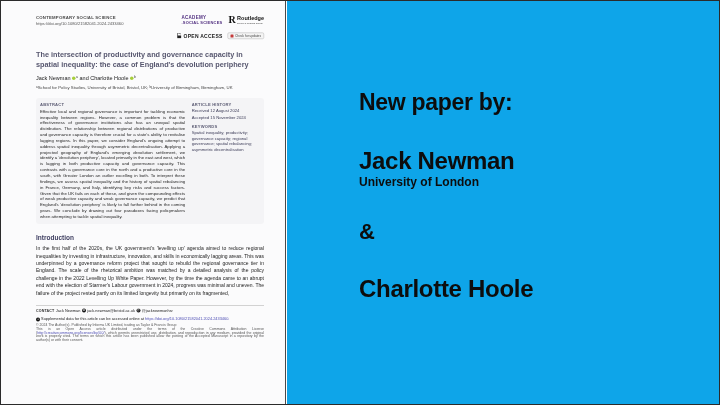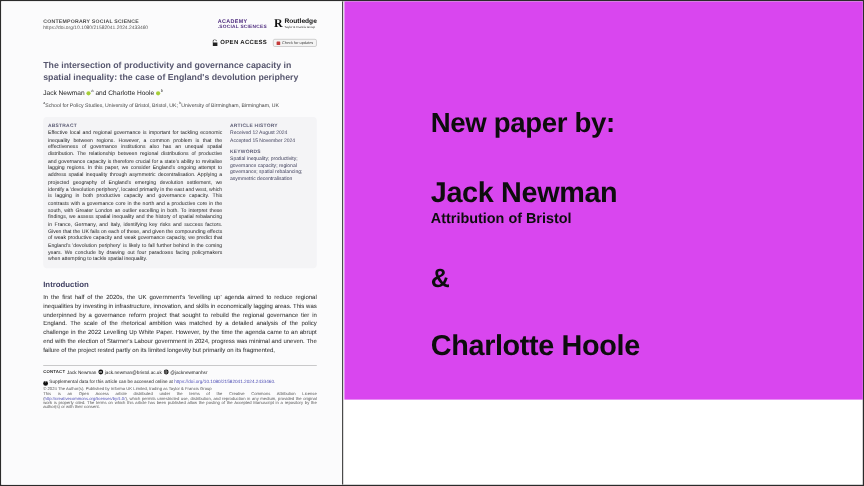--- a/index.html
+++ b/index.html
@@ -49,21 +49,21 @@
   .footer-rule { margin-top:16px; border-top:1px solid #a9a9a9; }
   .foot { margin-top:5px; font-size:7.8px; line-height:1.45; color:#222; }
   .foot-contact { display:flex; align-items:center; gap:3px; flex-wrap:wrap; }
   .contact-label { font-weight:bold; letter-spacing:0.3px; font-size:7.2px; color:#333; }
   .circle-ico { display:inline-flex; align-items:center; justify-content:center; width:8px; height:8px; border-radius:50%; background:#111; color:#fff; font-size:5.5px; line-height:1; }
   .link-purple { color:#4d4db4; }
   .foot-small { font-size:7px; color:#555; margin-top:2px; }
   .foot-license { font-size:7px; color:#555; margin-top:2px; text-align:justify; }
 
   
-  .announce-panel { position:absolute; left:286px; top:0; width:433px; height:332px; background:#d946ef; }
+  .announce-panel { position:absolute; left:286px; top:0; width:433px; height:403px; background:#0ea5e9; }
   .an-line { position:absolute; left:72px; color:#0d0d0d; letter-spacing:-0.3px; white-space:nowrap; }
   .an-heading { top:88px; font-size:23px; font-weight:800; }
   .an-name1 { top:146px; font-size:24px; font-weight:800; }
   .an-aff1 { top:174px; font-size:12px; font-weight:bold; letter-spacing:0; }
   .an-amp { top:218px; font-size:22px; font-weight:800; }
   .an-name2 { top:274px; font-size:24px; font-weight:800; }
   .an-aff2 { top:302px; font-size:12px; font-weight:bold; letter-spacing:0; }
 </style>
 </head>
 <body>
@@ -154,18 +154,18 @@
       <div class="foot-license">
         <span>This is an Open Access article distributed under the terms of the Creative Commons Attribution License (</span><span class="link-purple">http://creativecommons.org/licenses/by/4.0/</span><span>), which permits unrestricted use, distribution, and reproduction in any medium, provided the original work is properly cited. The terms on which this article has been published allow the posting of the Accepted Manuscript in a repository by the author(s) or with their consent.</span>
       </div>
 
     </div>
   </div>
 
   <div class="announce-panel">
     <div class="an-line an-heading">New paper by:</div>
     <div class="an-line an-name1">Jack Newman</div>
-    <div class="an-line an-aff1">Attribution of Bristol</div>
+    <div class="an-line an-aff1">University of London</div>
     <div class="an-line an-amp">&amp;</div>
     <div class="an-line an-name2">Charlotte Hoole</div>
   </div>
 
 </div>
 
 </body></html>

